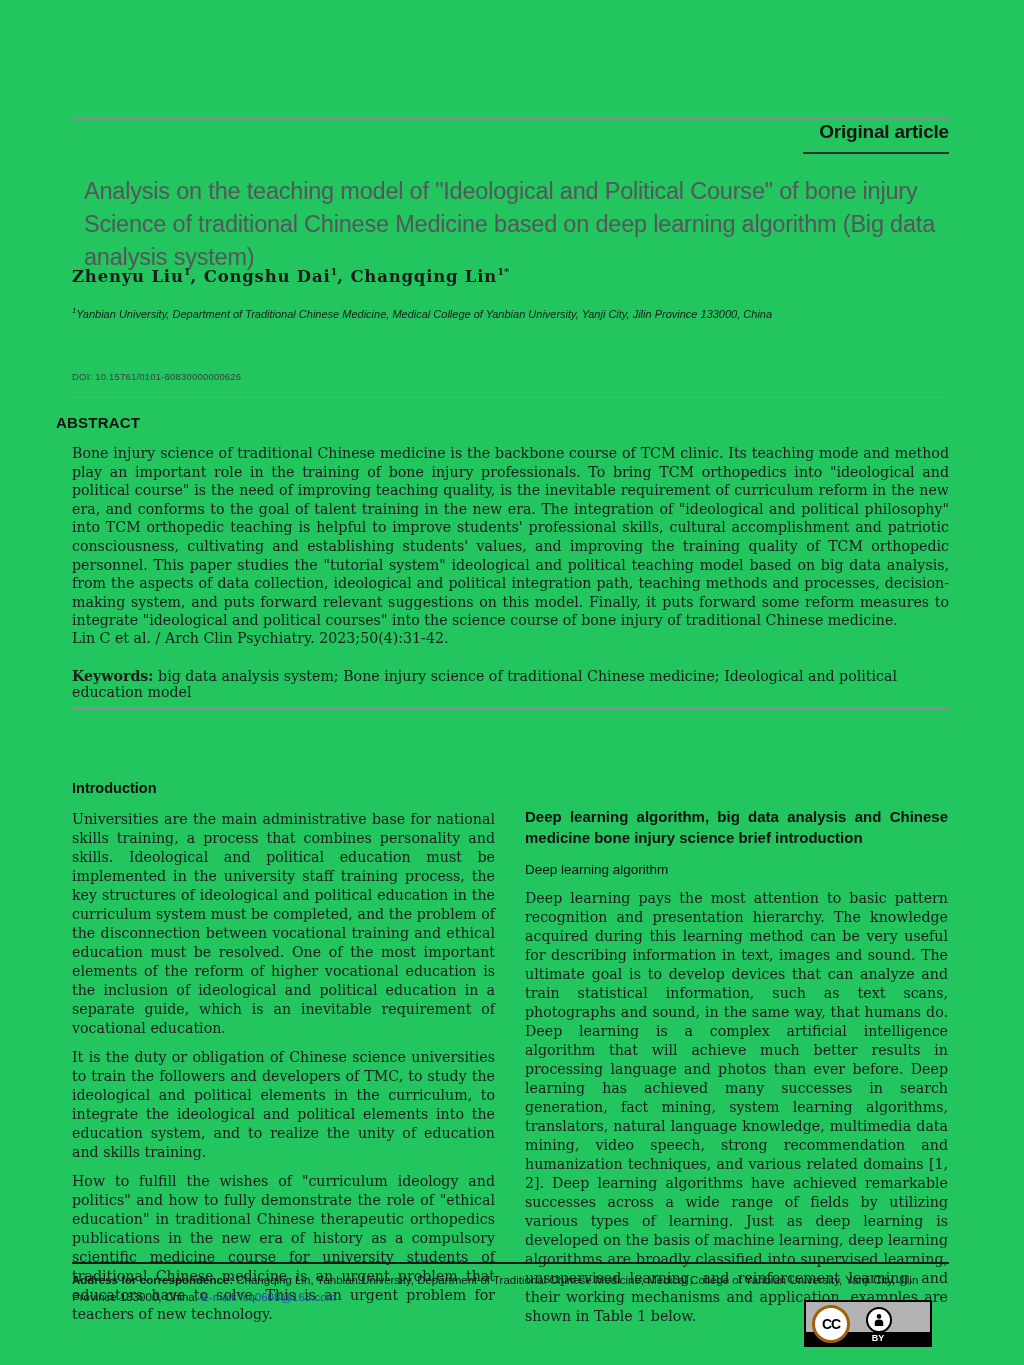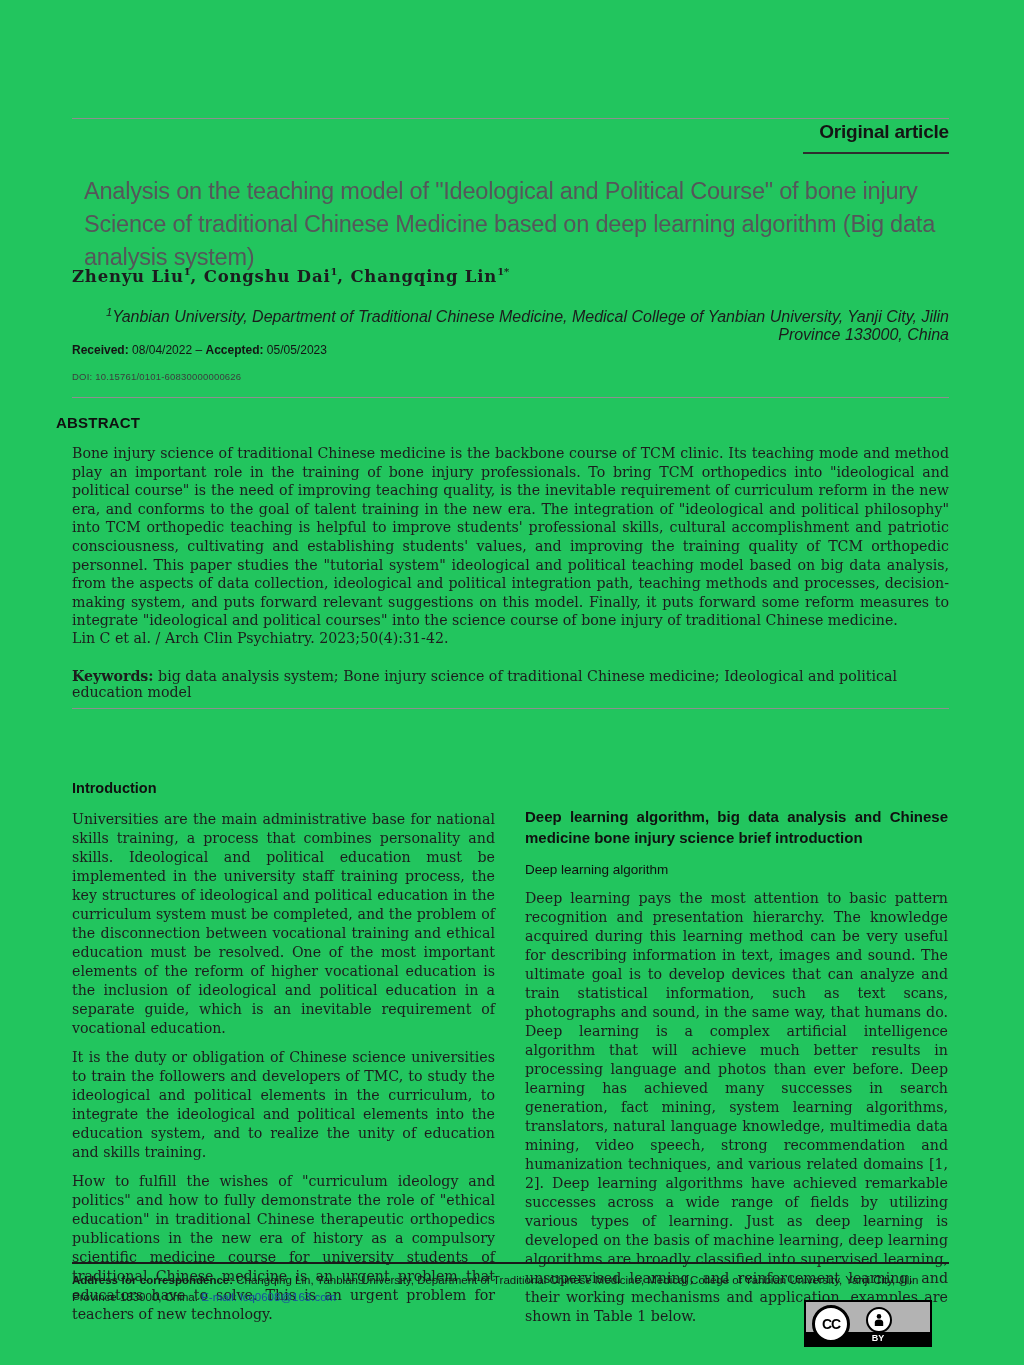--- a/index.html
+++ b/index.html
@@ -35,21 +35,21 @@
     font-weight:400;letter-spacing:-0.2px;
   }
   .authors{
     position:absolute;top:266px;left:72px;width:877px;
     font-family:"DejaVu Serif",serif;font-weight:700;
     font-size:16.5px;color:#1c1c1e;letter-spacing:0.8px;
   }
   .authors sup{font-size:60%;vertical-align:super;letter-spacing:0;}
   .affiliation{
     position:absolute;top:306px;left:72px;width:877px;
-    font-style:italic;font-size:16px;color:#1c1c1c;text-align:right;
+    font-style:italic;font-size:11px;color:#1c1c1c;
   }
   .affiliation sup{font-size:70%;vertical-align:super;}
   .received{
     position:absolute;top:343px;left:72px;width:877px;
     font-size:12px;color:#141414;
   }
   .received b{font-weight:bold;}
   .doi{
     position:absolute;top:371px;left:72px;width:877px;
     font-size:9.5px;color:#3d3d3d;letter-spacing:0.2px;
@@ -107,21 +107,21 @@
   }
   .cc-strip{
     position:absolute;left:0;bottom:0;width:100%;height:13px;background:#000;
   }
   .cc-by{
     position:absolute;left:58%;bottom:0;transform:translateX(-50%);
     color:#fff;font-size:9px;font-weight:bold;line-height:13px;
   }
   .cc-circle{
     position:absolute;left:6px;top:3px;width:32px;height:32px;
-    background:#fff;border:3px solid #000000;border-radius:50%;
+    background:#fff;border:3px solid #a16207;border-radius:50%;
     display:flex;align-items:center;justify-content:center;
     font-weight:bold;font-size:14px;color:#000;letter-spacing:-1px;
     z-index:2;
   }
   .person-circle{
     position:absolute;left:60px;top:5px;width:22px;height:22px;
     background:#fff;border:2px solid #000;border-radius:50%;
     display:flex;align-items:center;justify-content:center;
   }
 </style>
@@ -136,27 +136,20 @@
   <div class="category-underline"></div>
 
   <h1 class="title" style="margin:12px;">Analysis on the teaching model of "Ideological and Political Course" of bone injury Science of traditional Chinese Medicine based on deep learning algorithm (Big data analysis system)</h1>
 
   <div class="authors">
     <span>Zhenyu Liu</span><sup>1</sup><span>, </span><span>Congshu Dai</span><sup>1</sup><span>, </span><span>Changqing Lin</span><sup>1*</sup>
   </div>
 
   <div class="affiliation"><sup>1</sup><span>Yanbian University, Department of Traditional Chinese Medicine, Medical College of Yanbian University, Yanji City, Jilin Province 133000, China</span></div>
 
-  <div class="received">
-    <b>Received:</b>
-    <span>08/04/2022</span>
-    <span>–</span>
-    <b>Accepted:</b>
-    <span>05/05/2023</span>
-  </div>
 
   <div class="doi">
     <span>DOI:</span>
     <span>10.15761/0101-60830000000626</span>
   </div>
 
   <div class="rule" style="top:397px;"></div>
 
   <div class="abstract-heading">ABSTRACT</div>
 

